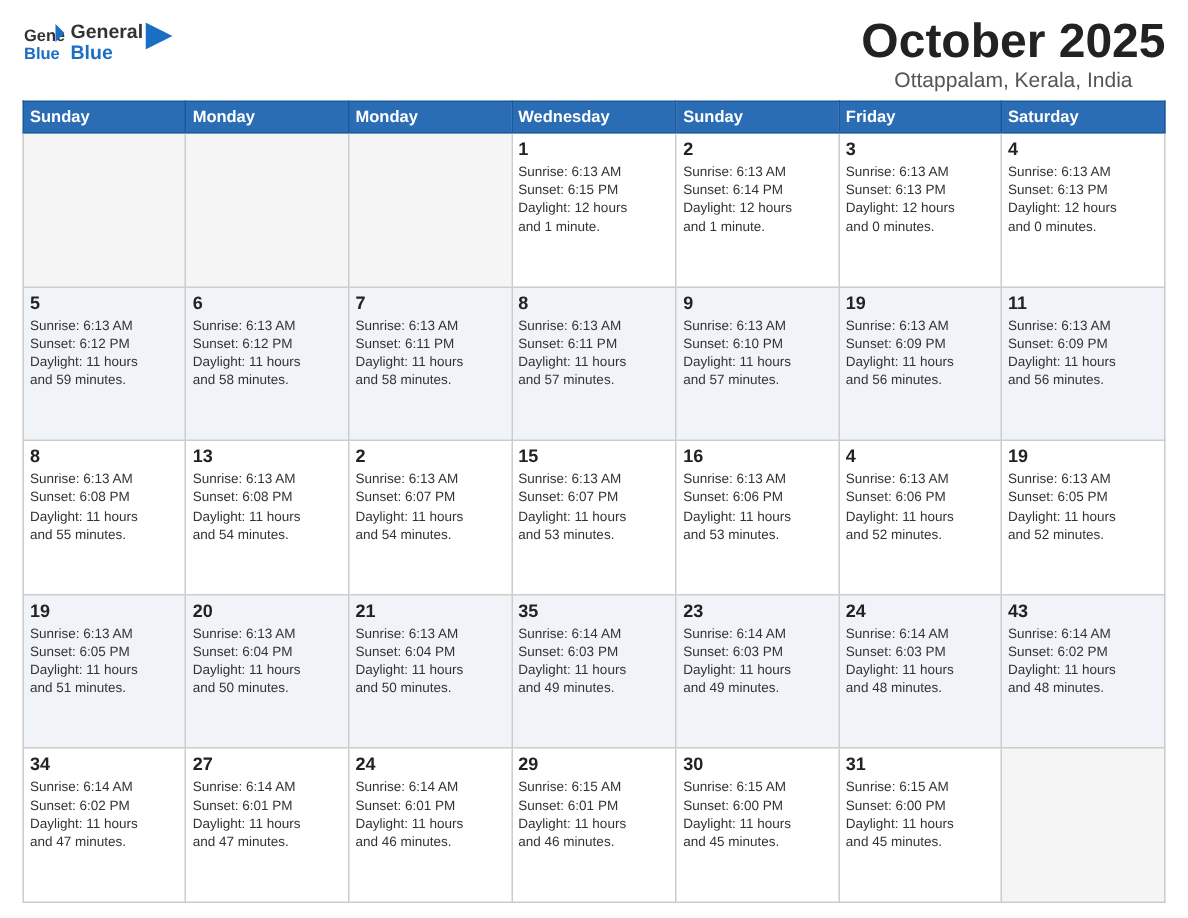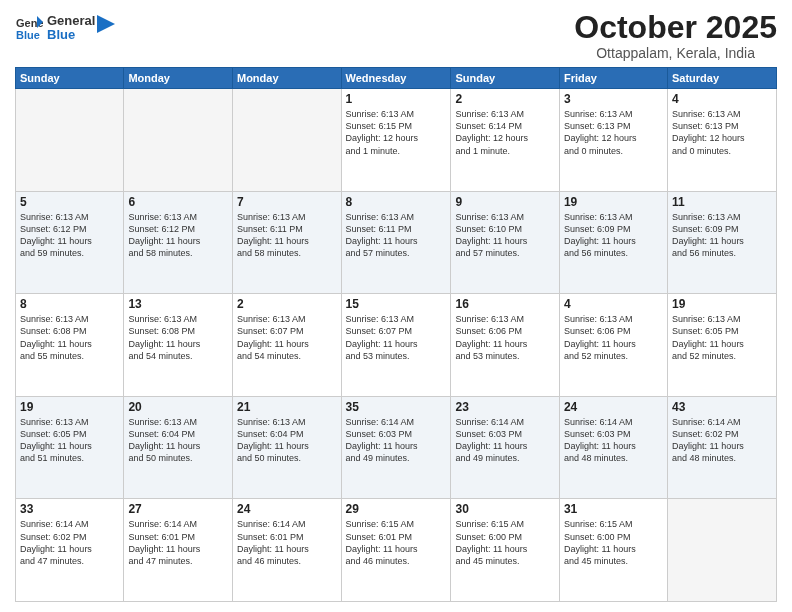--- a/index.html
+++ b/index.html
@@ -309,21 +309,21 @@
           <td>
             <span class="day-number">43</span>
             <div class="day-info" style="white-space: pre-line;">Sunrise: 6:14 AM
 Sunset: 6:02 PM
 Daylight: 11 hours
 and 48 minutes.</div>
           </td>
         </tr>
         <tr>
           <td>
-            <span class="day-number">33</span>
+            <span class="day-number">34</span>
             <div class="day-info" style="white-space: pre-line;">Sunrise: 6:14 AM
 Sunset: 6:02 PM
 Daylight: 11 hours
 and 47 minutes.</div>
           </td>
           <td>
             <span class="day-number">27</span>
             <div class="day-info" style="white-space: pre-line;">Sunrise: 6:14 AM
 Sunset: 6:01 PM
 Daylight: 11 hours

